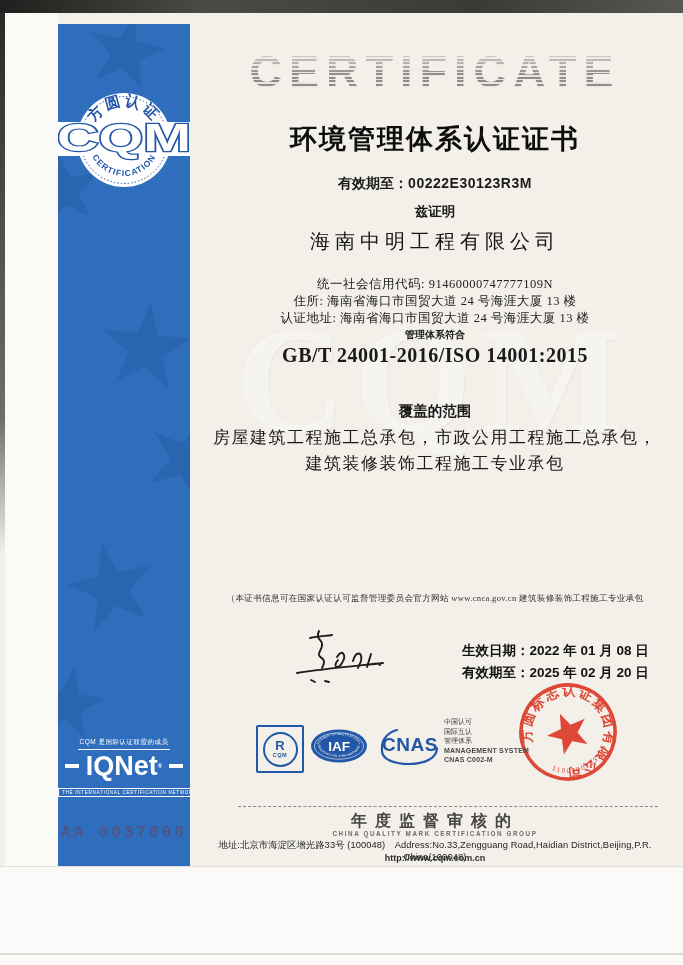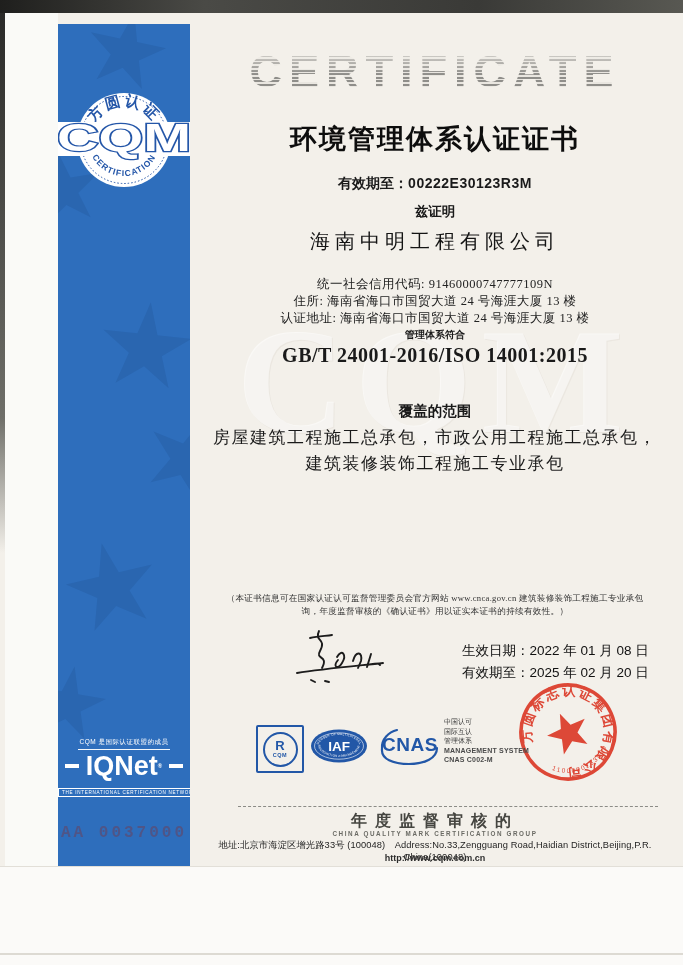--- a/index.html
+++ b/index.html
@@ -54,21 +54,21 @@
   .certify{top:203px;font-size:13.5px;font-weight:bold;}
   .company{top:228px;font-size:20px;letter-spacing:5px;color:#141414;}
   .info-lines{top:276px;font-size:12.5px;line-height:17px;letter-spacing:0.5px;color:#222;}
   .conform{top:328px;font-size:10px;font-weight:bold;}
   .std-code{top:344px;font-size:20px;font-weight:bold;letter-spacing:0.5px;}
   .scope-label{top:402px;font-size:14.5px;font-weight:bold;}
   .scope1{top:426px;font-size:17px;letter-spacing:1.5px;}
   .scope2{top:452px;font-size:17px;letter-spacing:1.5px;}
   .disclaimer{top:592px;font-size:8.6px;line-height:13px;color:#333;letter-spacing:0.3px;}
 
-  .dates{position:absolute;left:462px;top:640px;font-size:13.5px;font-weight:normal;
+  .dates{position:absolute;left:462px;top:640px;font-size:13.5px;font-weight:bold;
          line-height:22px;text-align:left;color:#111;}
 
   .signature{position:absolute;left:283px;top:626px;width:112px;height:62px;}
 
   .seal{position:absolute;left:512px;top:676px;width:112px;height:112px;
         transform:rotate(-24deg);opacity:.92;}
 
   
   .rcqm{position:absolute;left:256px;top:725px;width:44px;height:44px;border:2.5px solid #2257a7;
         border-radius:2px;display:flex;align-items:center;justify-content:center;background:transparent;}
@@ -156,21 +156,20 @@
 
   <div class="c conform serif">管理体系符合</div>
   <div class="c std-code serif">GB/T 24001-2016/ISO 14001:2015</div>
 
   <div class="c scope-label serif">覆盖的范围</div>
   <div class="c scope1 serif">房屋建筑工程施工总承包，市政公用工程施工总承包，</div>
   <div class="c scope2 serif">建筑装修装饰工程施工专业承包</div>
 
   <div class="c disclaimer serif">
     <div>（本证书信息可在国家认证认可监督管理委员会官方网站 www.cnca.gov.cn 建筑装修装饰工程施工专业承包</div>
-    <div>询，年度监督审核的《确认证书》用以证实本证书的持续有效性。）</div>
   </div>
 
   <svg class="signature" viewBox="0 0 112 62">
     <g fill="none" stroke="#1c1c1c" stroke-width="1.9" stroke-linecap="round">
       <path d="M36,5 C31,16 44,12 37,25 C32,34 46,29 39,42"></path>
       <path d="M27,12 C35,10 43,10 49,9"></path>
       <path d="M54,31 c5,-9 10,-2 5,6 c-4,7 -10,4 -4,-3"></path>
       <path d="M70,35 c3,-11 10,-9 8,0 l-3,7"></path>
       <path d="M88,28 l-4,13"></path>
       <path d="M96,38 l1,1"></path>

